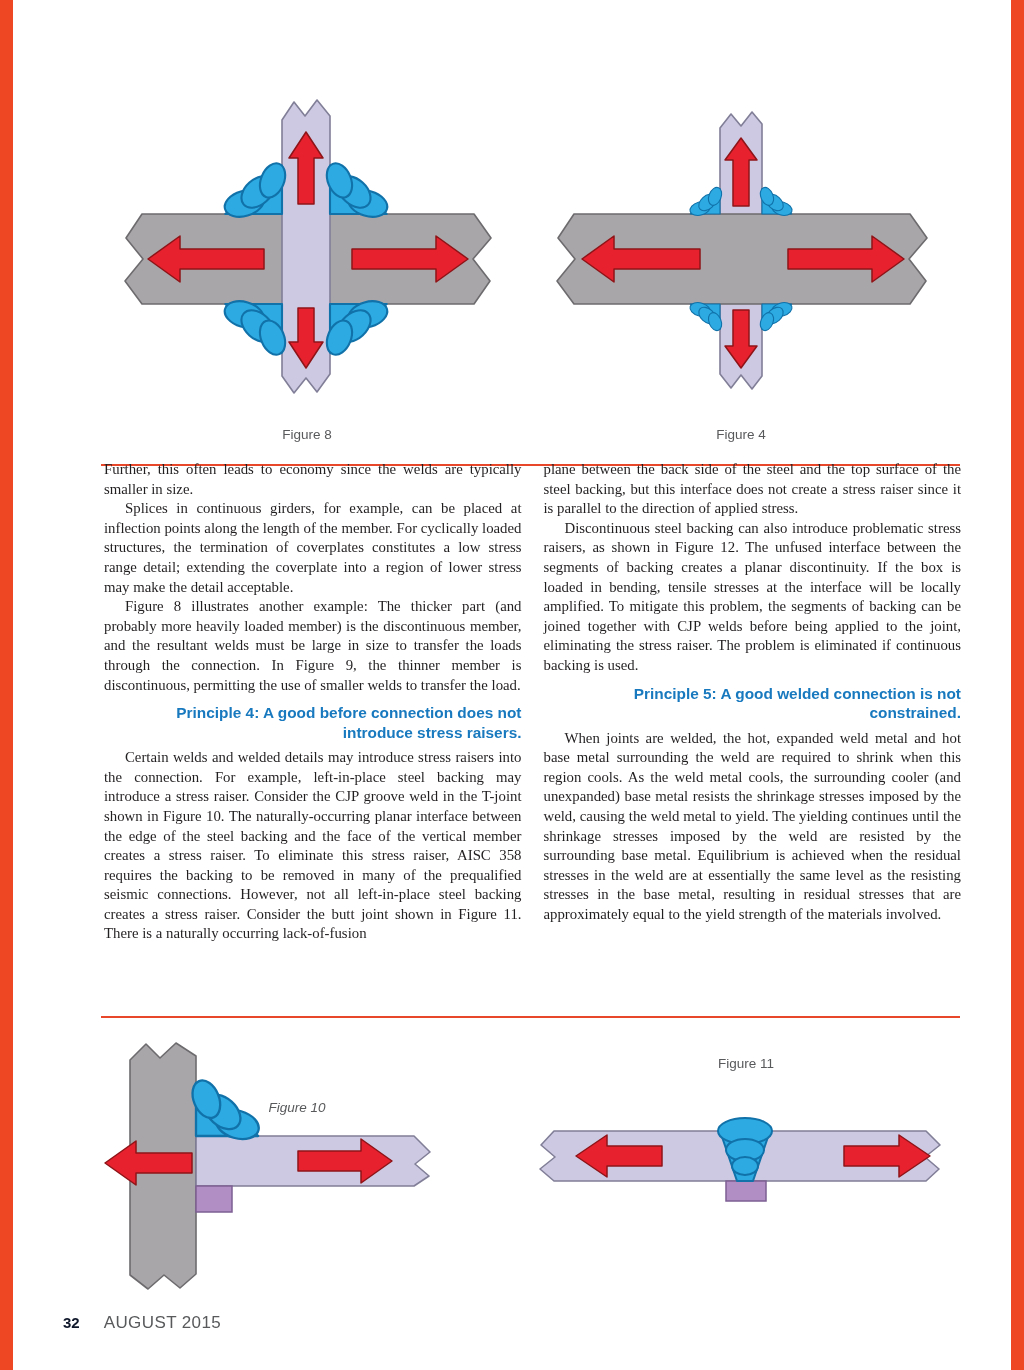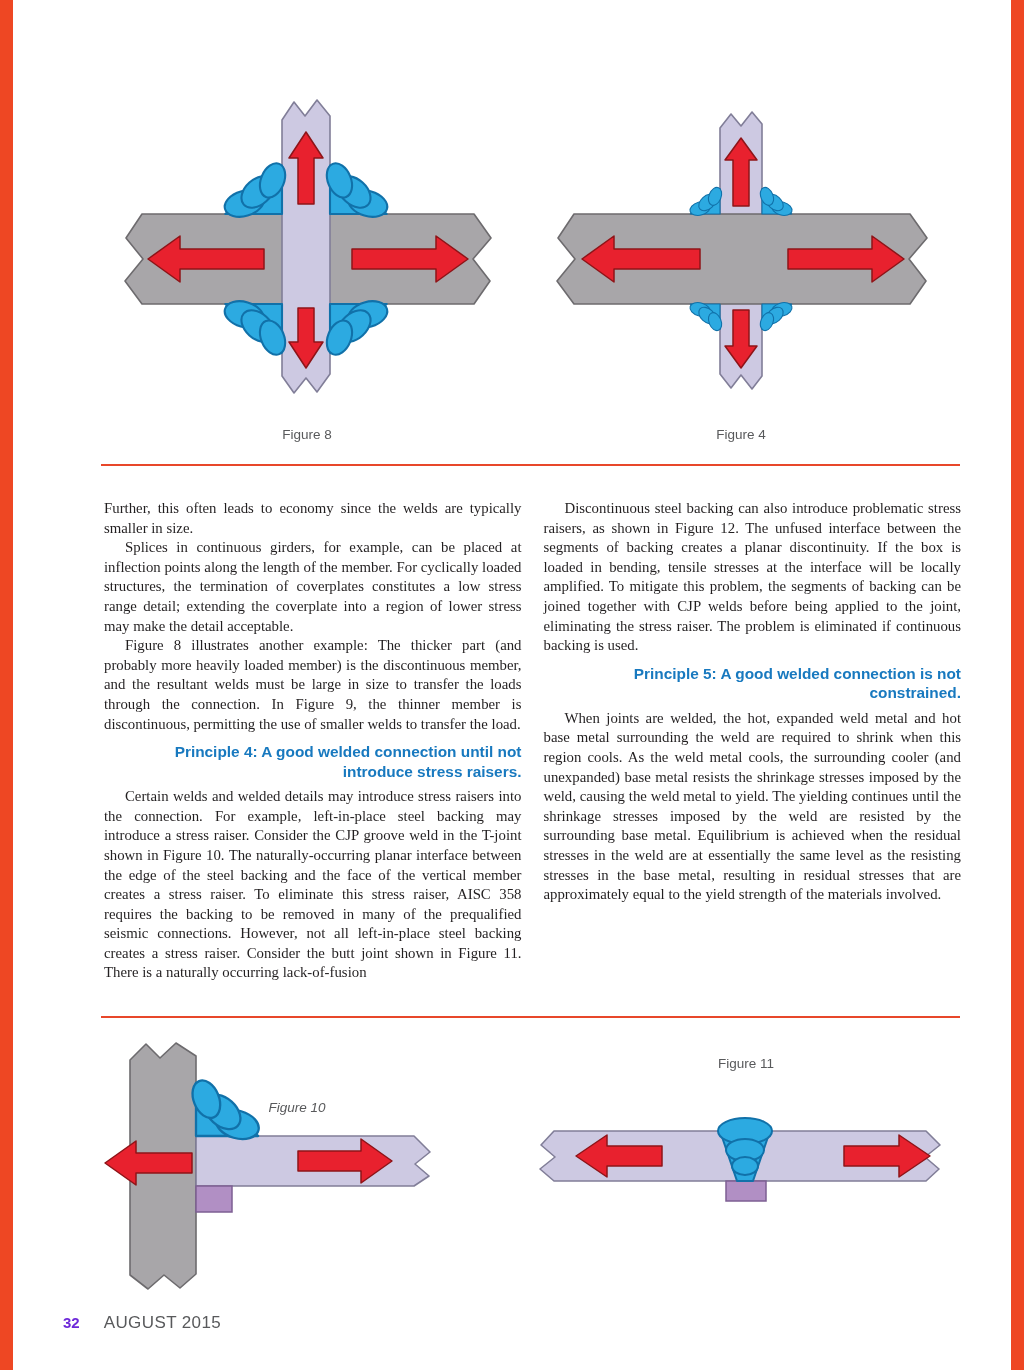--- a/index.html
+++ b/index.html
@@ -13,37 +13,37 @@
   .fig { position:absolute; }
   .fig svg { display:block; overflow:visible; }
 
   .caption { position:absolute; transform:translateX(-50%); white-space:nowrap;
              font-family:"Liberation Sans", sans-serif; font-size:13.5px;
              color:var(--caption-gray,#58595b); }
 
   .divider { position:absolute; left:101px; width:859px; height:2px;
              background:var(--divider-red,#e8472a); }
 
-  .columns { position:absolute; left:104px; top:499px; width:857px; display:flex; gap:22px; }
+  .columns { position:absolute; left:104px; top:460px; width:857px; display:flex; gap:22px; }
   .col { flex:1; font-size:14.8px; line-height:19.6px; color:var(--body-text,#221f20);
          text-align:justify; }
   .col p { margin:0; }
   .col p.ind { text-indent:21px; }
   .principle { font-family:"Liberation Sans", sans-serif; font-weight:bold;
                color:var(--heading-blue,#1879bf); font-size:15.4px; line-height:19.5px;
                margin:8px 0 6px; text-align:right; }
 
   .mgray   { fill:var(--member-gray,#a8a6a9); stroke:var(--member-gray-stroke,#6d6b6e); stroke-width:1.6; stroke-linejoin:round; }
   .mlav    { fill:var(--member-lavender,#cdc9e2); stroke:var(--member-lavender-stroke,#817e98); stroke-width:1.6; stroke-linejoin:round; }
   .weld    { fill:var(--weld-blue,#2caae1); stroke:var(--weld-blue-stroke,#1171a9); stroke-width:2; stroke-linejoin:round; }
   .arrow   { fill:var(--arrow-red,#e8212e); stroke:var(--arrow-red-stroke,#8e1418); stroke-width:1.5; stroke-linejoin:round; }
   .backing { fill:var(--backing-purple,#b18fc4); stroke:var(--backing-purple-stroke,#7d5f93); stroke-width:1.5; }
 
   .footer { position:absolute; left:63px; top:1313px; font-family:"Liberation Sans", sans-serif; }
-  .footer .num   { font-weight:bold; font-size:15px; color:#6d28d9; }
+  .footer .num   { font-weight:bold; font-size:15px; color:#0f172a; }
   .footer .issue { font-size:17px; color:var(--caption-gray,#58595b); margin-left:24px; letter-spacing:0.4px; }
 </style>
 </head>
 <body>
 
 <div class="page">
 
   <div class="edge edge-left"></div>
   <div class="edge edge-right"></div>
 
@@ -91,24 +91,25 @@
   </div>
   <div class="caption" style="left:741px; top:427px;">Figure 4</div>
 
   <div class="divider" style="top:464px;"></div>
 
   <div class="columns">
     <div class="col">
       <p>Further, this often leads to economy since the welds are typically smaller in size.</p>
       <p class="ind">Splices in continuous girders, for example, can be placed at inflection points along the length of the member. For cyclically loaded structures, the termination of coverplates constitutes a low stress range detail; extending the coverplate into a region of lower stress may make the detail acceptable.</p>
       <p class="ind">Figure 8 illustrates another example: The thicker part (and probably more heavily loaded member) is the discontinuous member, and the resultant welds must be large in size to transfer the loads through the connection. In Figure 9, the thinner member is discontinuous, permitting the use of smaller welds to transfer the load.</p>
-      <h3 class="principle">Principle 4: A good welded connection until not introduce stress raisers.</h3>
+      <h3 class="principle">Principle 4: A good before connection does not introduce stress raisers.</h3>
       <p class="ind">Certain welds and welded details may introduce stress raisers into the connection. For example, left-in-place steel backing may introduce a stress raiser. Consider the CJP groove weld in the T-joint shown in Figure 10. The naturally-occurring planar interface between the edge of the steel backing and the face of the vertical member creates a stress raiser. To eliminate this stress raiser, AISC 358 requires the backing to be removed in many of the prequalified seismic connections. However, not all left-in-place steel backing creates a stress raiser. Consider the butt joint shown in Figure 11. There is a naturally occurring lack-of-fusion</p>
     </div>
     <div class="col">
+      <p>plane between the back side of the steel and the top surface of the steel backing, but this interface does not create a stress raiser since it is parallel to the direction of applied stress.</p>
       <p class="ind">Discontinuous steel backing can also introduce problematic stress raisers, as shown in Figure 12. The unfused interface between the segments of backing creates a planar discontinuity. If the box is loaded in bending, tensile stresses at the interface will be locally amplified. To mitigate this problem, the segments of backing can be joined together with CJP welds before being applied to the joint, eliminating the stress raiser. The problem is eliminated if continuous backing is used.</p>
       <h3 class="principle">Principle 5: A good welded connection is not constrained.</h3>
       <p class="ind">When joints are welded, the hot, expanded weld metal and hot base metal surrounding the weld are required to shrink when this region cools. As the weld metal cools, the surrounding cooler (and unexpanded) base metal resists the shrinkage stresses imposed by the weld, causing the weld metal to yield. The yielding continues until the shrinkage stresses imposed by the weld are resisted by the surrounding base metal. Equilibrium is achieved when the residual stresses in the weld are at essentially the same level as the resisting stresses in the base metal, resulting in residual stresses that are approximately equal to the yield strength of the materials involved.</p>
     </div>
   </div>
 
   <div class="divider" style="top:1016px;"></div>
 
   <div class="fig" style="left:100px; top:1038px;">
     <svg width="345" height="255" viewBox="0 0 345 255">

